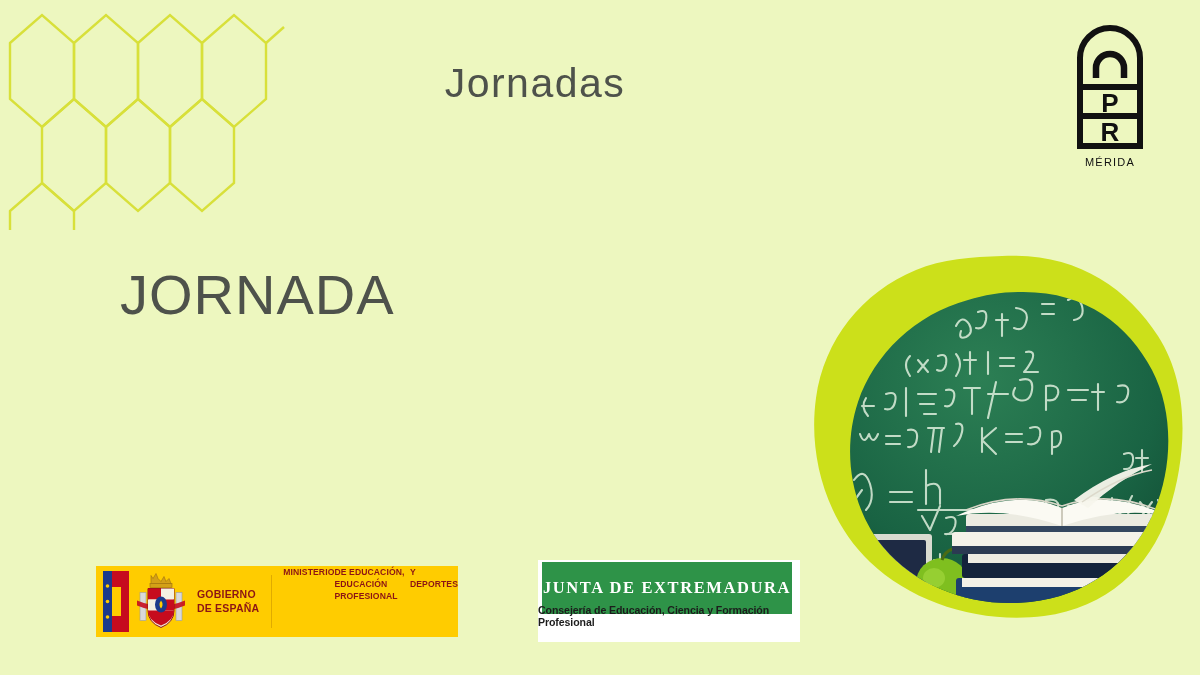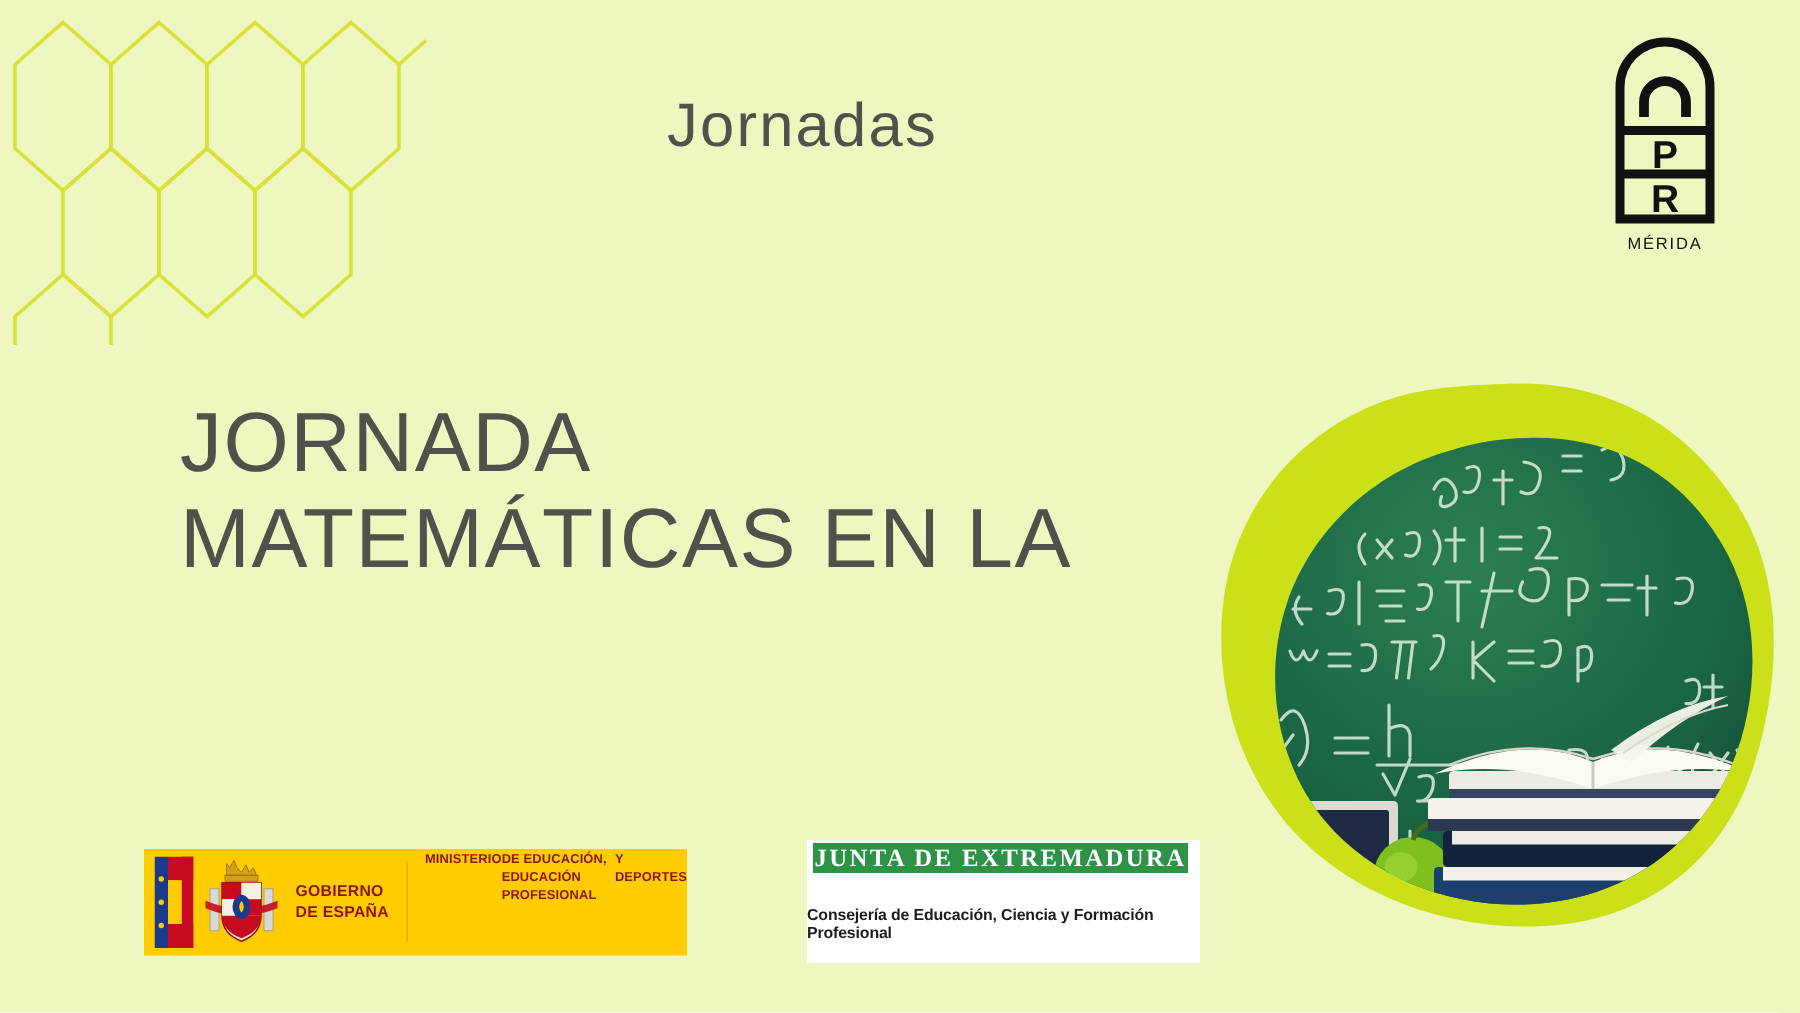--- a/index.html
+++ b/index.html
@@ -135,21 +135,21 @@
     top: 560px;
     width: 262px;
     height: 82px;
     background: #ffffff;
   }
   #junta-band {
     position: absolute;
     left: 4px;
     top: 2px;
     width: 250px;
-    height: 20px;
+    height: 52px;
     background: #2e9348;
     display: flex;
     align-items: center;
     justify-content: center;
     color: #ffffff;
     font-size: 16.5px;
     font-weight: bold;
     letter-spacing: 1.6px;
     font-family: "Liberation Serif", serif;
   }
@@ -204,21 +204,20 @@
 
     <text x="48" y="127" text-anchor="middle" font-family="Liberation Sans, sans-serif" font-size="26" font-weight="bold" fill="#111111">R</text>
 
     <text x="48" y="152" text-anchor="middle" font-family="Liberation Sans, sans-serif" font-size="11" letter-spacing="1.2" fill="#111111">MÉRIDA</text>
   </svg>
 
   <div id="eyebrow">Jornadas</div>
 
   <div id="main-heading">
     <span class="hl">JORNADA</span>
-    <span class="hl">MATEMÁTICAS EN LA</span>
   </div>
 
   <svg id="photo-blob" viewBox="0 0 386 372">
     <defs>
 
       <path id="blobBack" d="M196,8 C268,4 320,38 352,88
                C386,141 380,212 362,266
                C344,320 300,360 238,368
                C176,376 108,356 64,314
                C20,272 2,208 10,150

